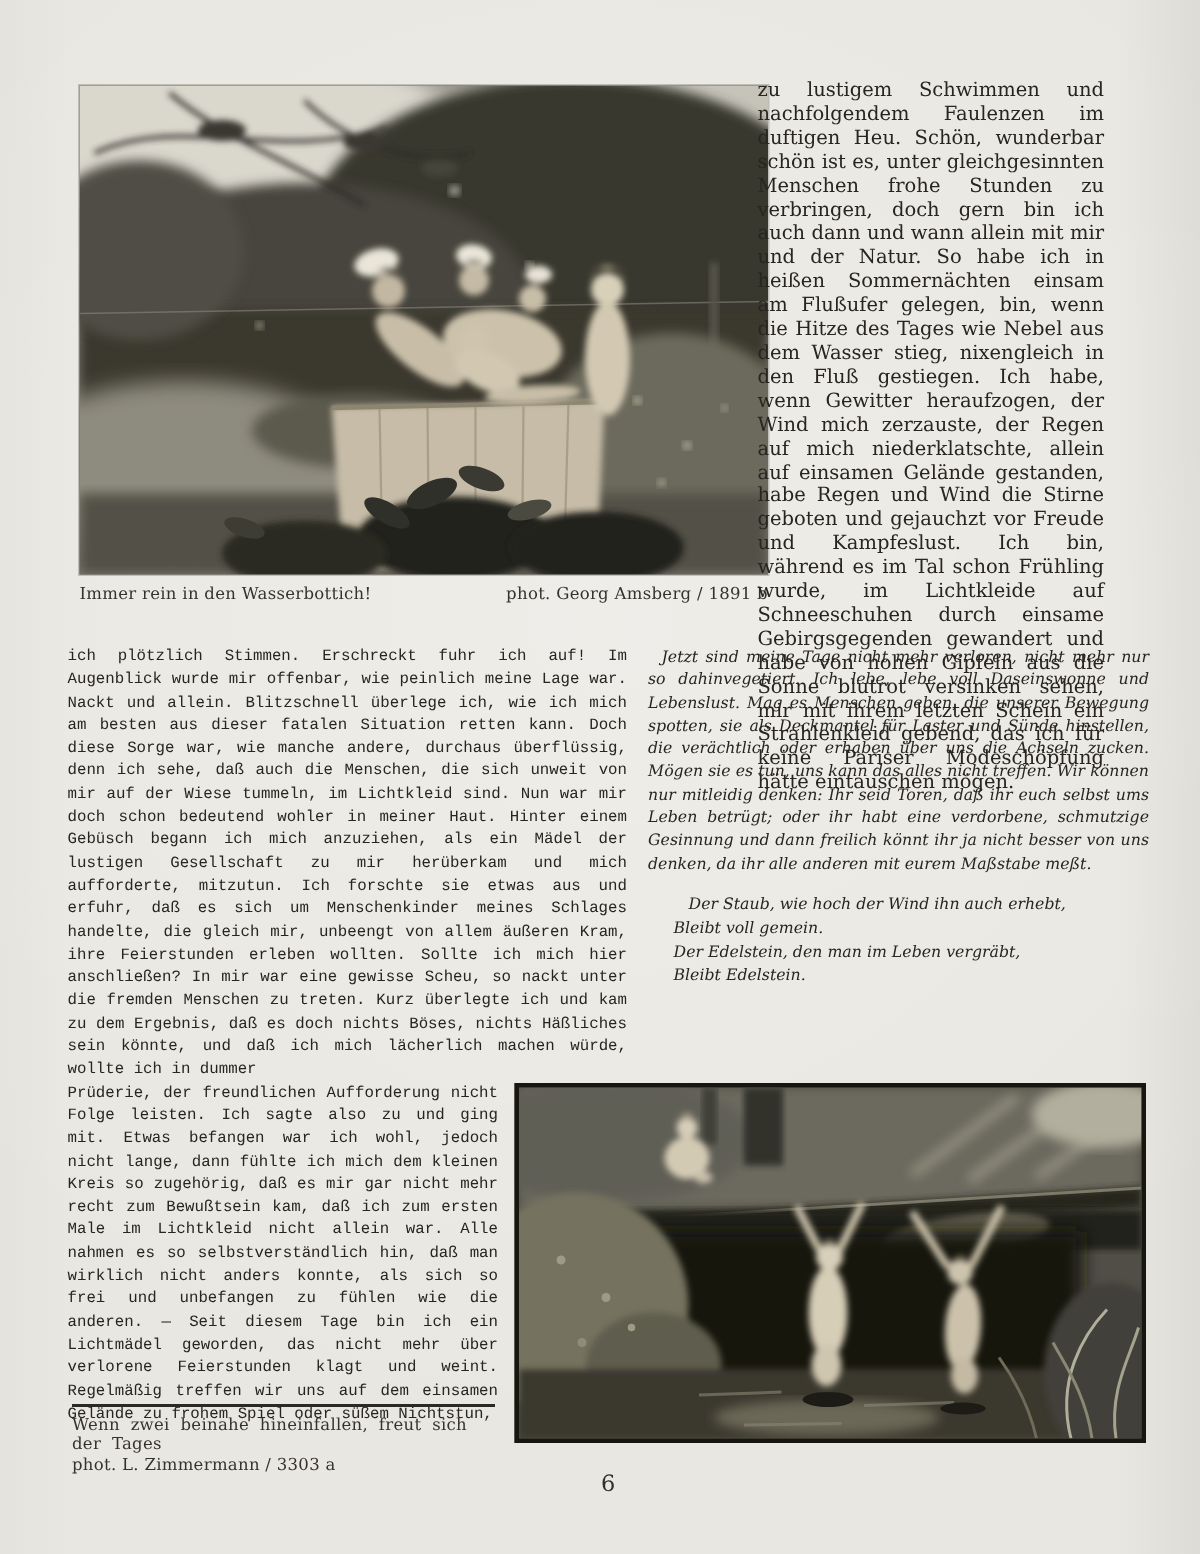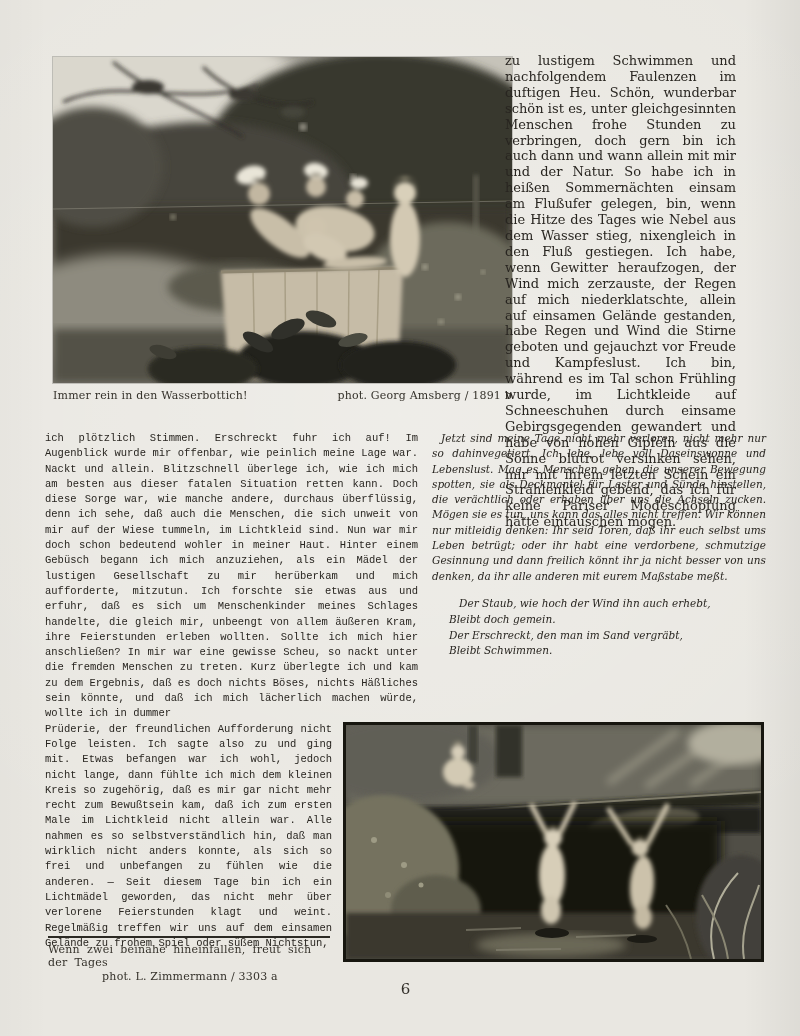--- a/index.html
+++ b/index.html
@@ -17,21 +17,21 @@
       #e9e7e1;
   }
   .photo{position:absolute;overflow:hidden;background:#55534b;}
   .photo svg{display:block;width:100%;height:100%;}
   #photo-top{left:53px;top:57px;width:459px;height:326px;box-shadow:0 0 0 1px rgba(60,58,50,.25);}
   #photo-bottom{left:343px;top:722px;width:421px;height:240px;border:3px solid #17160f;box-sizing:border-box;}
   .caption{font-size:11px;line-height:13px;color:#35322b;letter-spacing:.2px;}
   #caption-top{position:absolute;left:53px;top:389px;width:459px;display:flex;justify-content:space-between;}
   #caption-bottom{position:absolute;left:48px;top:943px;width:284px;}
   #caption-bottom .l1{word-spacing:3.5px;}
-  #caption-bottom .l2{text-align:center;margin-top:1px;}
+  #caption-bottom .l2{margin-top:1px;}
   .rule{position:absolute;left:48px;top:936px;width:282px;height:2px;background:#2b2923;}
   .bodytext{position:absolute;text-align:justify;color:#282520;}
   #col-top-right{left:505px;top:53px;width:231px;font-size:13px;line-height:15.9px;}
   #col-left{left:45px;top:431px;width:373px;font-size:10.5px;line-height:15.3px;font-family:Liberation Mono, monospace;}
   #col-left .part2{width:287px;}
   #col-right{left:432px;top:431px;width:334px;font-size:10.5px;line-height:15.3px;font-style:italic;}
   #col-right .para{text-indent:9px;}
   .poem{margin-top:12px;margin-left:17px;text-align:left;line-height:15.8px;}
   .poem .poem-line:first-child{padding-left:10px;margin-top:10px;}
   #page-number{position:absolute;left:45px;top:980px;width:722px;text-align:center;
@@ -145,23 +145,23 @@
 
   <div class="bodytext" id="col-left">
     <div class="part1">ich plötzlich Stimmen. Erschreckt fuhr ich auf! Im Augenblick wurde mir offenbar, wie peinlich meine Lage war. Nackt und allein. Blitzschnell überlege ich, wie ich mich am besten aus dieser fatalen Situation retten kann. Doch diese Sorge war, wie manche andere, durchaus überflüssig, denn ich sehe, daß auch die Menschen, die sich unweit von mir auf der Wiese tummeln, im Lichtkleid sind. Nun war mir doch schon bedeutend wohler in meiner Haut. Hinter einem Gebüsch begann ich mich anzuziehen, als ein Mädel der lustigen Gesellschaft zu mir herüberkam und mich aufforderte, mitzutun. Ich forschte sie etwas aus und erfuhr, daß es sich um Menschenkinder meines Schlages handelte, die gleich mir, unbeengt von allem äußeren Kram, ihre Feierstunden erleben wollten. Sollte ich mich hier anschließen? In mir war eine gewisse Scheu, so nackt unter die fremden Menschen zu treten. Kurz überlegte ich und kam zu dem Ergebnis, daß es doch nichts Böses, nichts Häßliches sein könnte, und daß ich mich lächerlich machen würde, wollte ich in dummer</div>
     <div class="part2">Prüderie, der freundlichen Aufforderung nicht Folge leisten. Ich sagte also zu und ging mit. Etwas befangen war ich wohl, jedoch nicht lange, dann fühlte ich mich dem kleinen Kreis so zugehörig, daß es mir gar nicht mehr recht zum Bewußtsein kam, daß ich zum ersten Male im Lichtkleid nicht allein war. Alle nahmen es so selbstverständlich hin, daß man wirklich nicht anders konnte, als sich so frei und unbefangen zu fühlen wie die anderen. — Seit diesem Tage bin ich ein Lichtmädel geworden, das nicht mehr über verlorene Feierstunden klagt und weint. Regelmäßig treffen wir uns auf dem einsamen Gelände zu frohem Spiel oder süßem Nichtstun,</div>
   </div>
 
   <div class="bodytext" id="col-right">
     <div class="para">Jetzt sind meine Tage nicht mehr verloren, nicht mehr nur so dahinvegetiert. Ich lebe, lebe voll Daseinswonne und Lebenslust. Mag es Menschen geben, die unserer Bewegung spotten, sie als Deckmantel für Laster und Sünde hinstellen, die verächtlich oder erhaben über uns die Achseln zucken. Mögen sie es tun, uns kann das alles nicht treffen. Wir können nur mitleidig denken: Ihr seid Toren, daß ihr euch selbst ums Leben betrügt; oder ihr habt eine verdorbene, schmutzige Gesinnung und dann freilich könnt ihr ja nicht besser von uns denken, da ihr alle anderen mit eurem Maßstabe meßt.</div>
     <div class="poem">
       <div class="poem-line">Der Staub, wie hoch der Wind ihn auch erhebt,</div>
-      <div class="poem-line">Bleibt doch gemein.</div>
-      <div class="poem-line">Der Erschreckt, den man im Sand vergräbt,</div>
-      <div class="poem-line">Bleibt Schwimmen.</div>
+      <div class="poem-line">Bleibt voll gemein.</div>
+      <div class="poem-line">Der Edelstein, den man im Leben vergräbt,</div>
+      <div class="poem-line">Bleibt Edelstein.</div>
     </div>
   </div>
 
   <div class="photo" id="photo-bottom">
     <svg viewBox="0 0 415 234" preserveAspectRatio="none">
       <defs>
         <filter id="c2">
             <feGaussianBlur stdDeviation="2"></feGaussianBlur>
           </filter>
         <filter id="c4">

